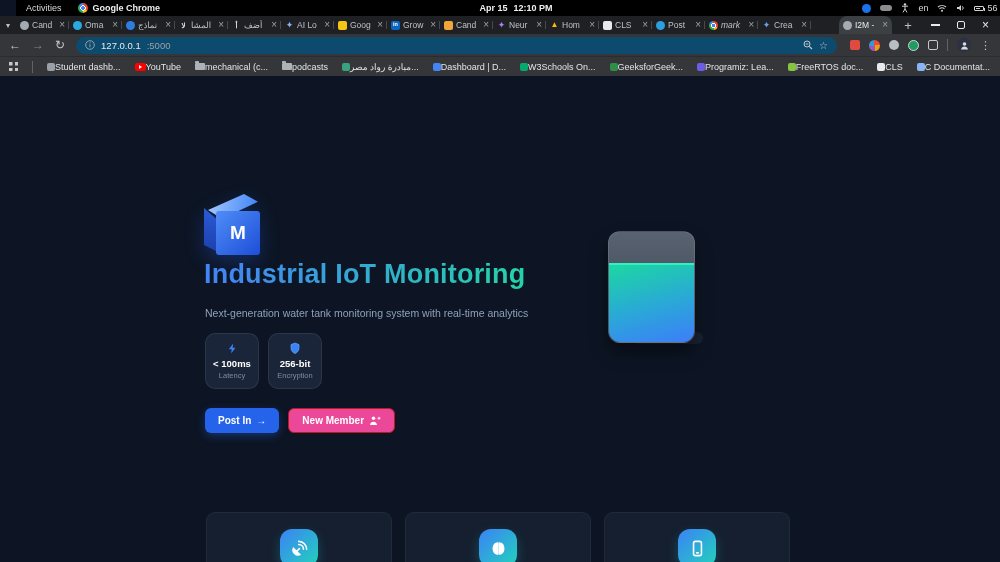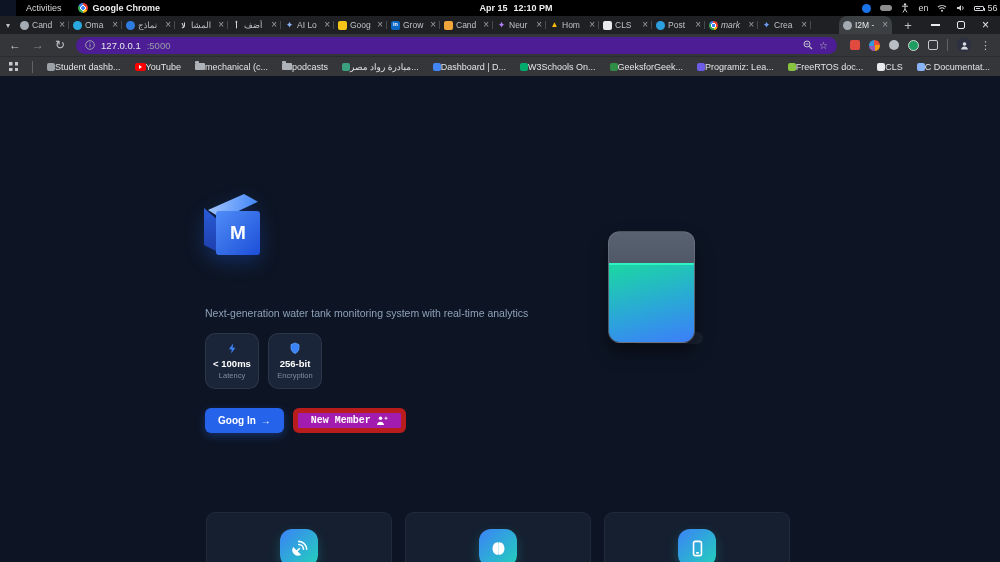--- a/index.html
+++ b/index.html
@@ -55,21 +55,21 @@
   .win-controls { margin-left:auto; display:flex; align-items:center; gap:17px; padding-right:11px; }
   .wc-min { width:9px; height:2px; background:#e8eaed; }
   .wc-restore { width:8px; height:8px; border:1px solid #e8eaed; border-radius:2px; }
   .wc-close { color:#e8eaed; font-size:12px; line-height:1; }
 
   
   .toolbar { position:absolute; left:0; top:34px; width:1000px; height:22px;
     background:#35363a; display:flex; align-items:center; padding:0 9px; gap:11px; }
   .nav-ico { color:#c4c7cc; font-size:12px; line-height:1; }
   .nav-ico.dim { color:#80868b; }
-  .omnibox { height:17px; width:772px; background:#4c1d95; border-radius:9px;
+  .omnibox { height:17px; width:772px; background:#0c4a6e; border-radius:9px;
     display:flex; align-items:center; padding:0 9px; gap:6px; font-size:9.5px; color:#e8eaed; }
   .url-port { color:#9aa0a6; }
   .omni-spacer { flex:1; }
   .omni-ico { color:#c4c7cc; font-size:10px; display:flex; align-items:center; }
   .ext-row { display:flex; align-items:center; gap:9px; margin-left:2px; }
   .ext-red { width:10px; height:10px; border-radius:2px; background:#e04a3f; }
   .ext-brain { width:11px; height:11px; border-radius:50%;
     background:conic-gradient(#e74c3c 0 90deg, #f39c12 90deg 180deg, #9b59b6 180deg 270deg, #3498db 270deg 360deg); }
   .ext-gray { width:10px; height:10px; border-radius:50%; background:#b9bec4; }
   .ext-green { width:11px; height:11px; border-radius:50%; background:#1f9d61; border:1px solid #d2d5d9; }
@@ -124,21 +124,21 @@
     border-radius:10px; display:flex; flex-direction:column; align-items:center;
     justify-content:center; gap:2px; }
   .stat svg { margin-bottom:1px; }
   .stat-value { font-size:9.5px; font-weight:bold; color:#fff; }
   .stat-label { font-size:7.5px; color:#7e8ca0; }
 
   .actions { position:absolute; left:205px; top:332px; display:flex; gap:9px; }
   .btn { height:25px; border-radius:6px; display:flex; align-items:center; gap:5px;
     padding:0 13px; font-size:10px; font-weight:bold; color:#fff; cursor:pointer; }
   .btn-primary { background:#2563eb; box-shadow:0 3px 8px rgba(37,99,235,.35); }
-  .btn-ghost { background:#a21caf; border:5px solid #b91c1c;font-family:Liberation Mono, monospace; }
+  .btn-ghost { background:#ec4899; border:1px solid #b91c1c; }
 
   .tank-base { position:absolute; left:633px; top:256px; width:70px; height:12px;
     border-radius:6px; background:#1a2232; }
   .tank { position:absolute; left:608px; top:155px; width:87px; height:112px;
     border-radius:12px; overflow:hidden; background:linear-gradient(#596270,#39414f);
     border:1px solid rgba(255,255,255,.10); box-shadow:0 10px 18px rgba(0,0,0,.45); }
   .tank-water { position:absolute; left:0; right:0; bottom:0; height:79px;
     background:linear-gradient(165deg,#1dd3a7 5%,#2aa7d8 55%,#3b82f6 95%);
     border-top:2px solid #2ff2c3; }
 
@@ -383,20 +383,21 @@
 <div class="page">
 
   <div class="cube">
     <div class="cube-left"></div>
     <div class="cube-top"></div>
     <div class="cube-front">
       <span>M</span>
     </div>
   </div>
 
+  <h1 class="hero-title">Industrial IoT Monitoring</h1>
   <p class="hero-sub">Next-generation water tank monitoring system with real-time analytics</p>
 
   <div class="stats">
     <div class="stat">
       <svg width="11" height="13" viewBox="0 0 24 26">
           <path d="M13.5 2 4 14.5h6.2L9 24l9.5-12.5h-6.2z" fill="#3b82f6"></path>
         </svg>
       <span class="stat-value">&lt; 100ms</span>
       <span class="stat-label">Latency</span>
     </div>
@@ -404,21 +405,21 @@
       <svg width="12" height="13" viewBox="0 0 24 26">
           <path d="M12 2 20 5.2v6.6c0 5.4-3.4 9.3-8 11.2-4.6-1.9-8-5.8-8-11.2V5.2Z" fill="#3b82f6" stroke="#60a5fa" stroke-width="1.4"></path>
         </svg>
       <span class="stat-value">256-bit</span>
       <span class="stat-label">Encryption</span>
     </div>
   </div>
 
   <div class="actions">
     <div class="btn btn-primary">
-      <span>Goog In</span>
+      <span>Post In</span>
       <span>→</span>
     </div>
     <div class="btn btn-ghost">
       <span>New Member</span>
       <svg width="12" height="11" viewBox="0 0 24 22">
           <circle cx="9" cy="6.5" r="3.5" fill="#fff"></circle>
           <path d="M2 20c.7-4.4 3.6-6.6 7-6.6s6.3 2.2 7 6.6z" fill="#fff"></path>
           <path d="M17 6.5h6M20 3.5v6" stroke="#fff" stroke-width="1.8"></path>
         </svg>
     </div>

